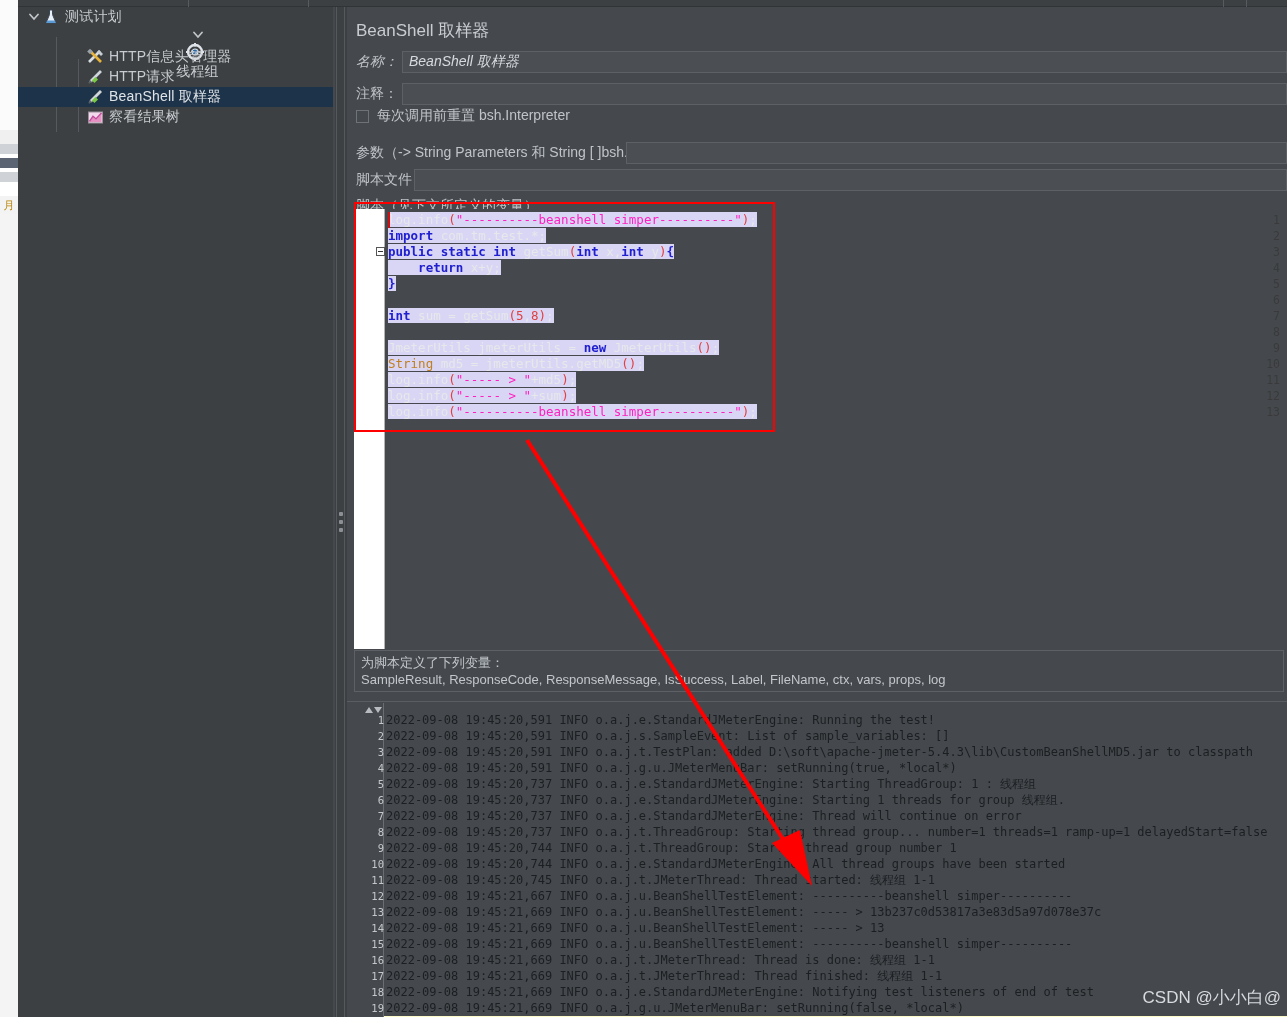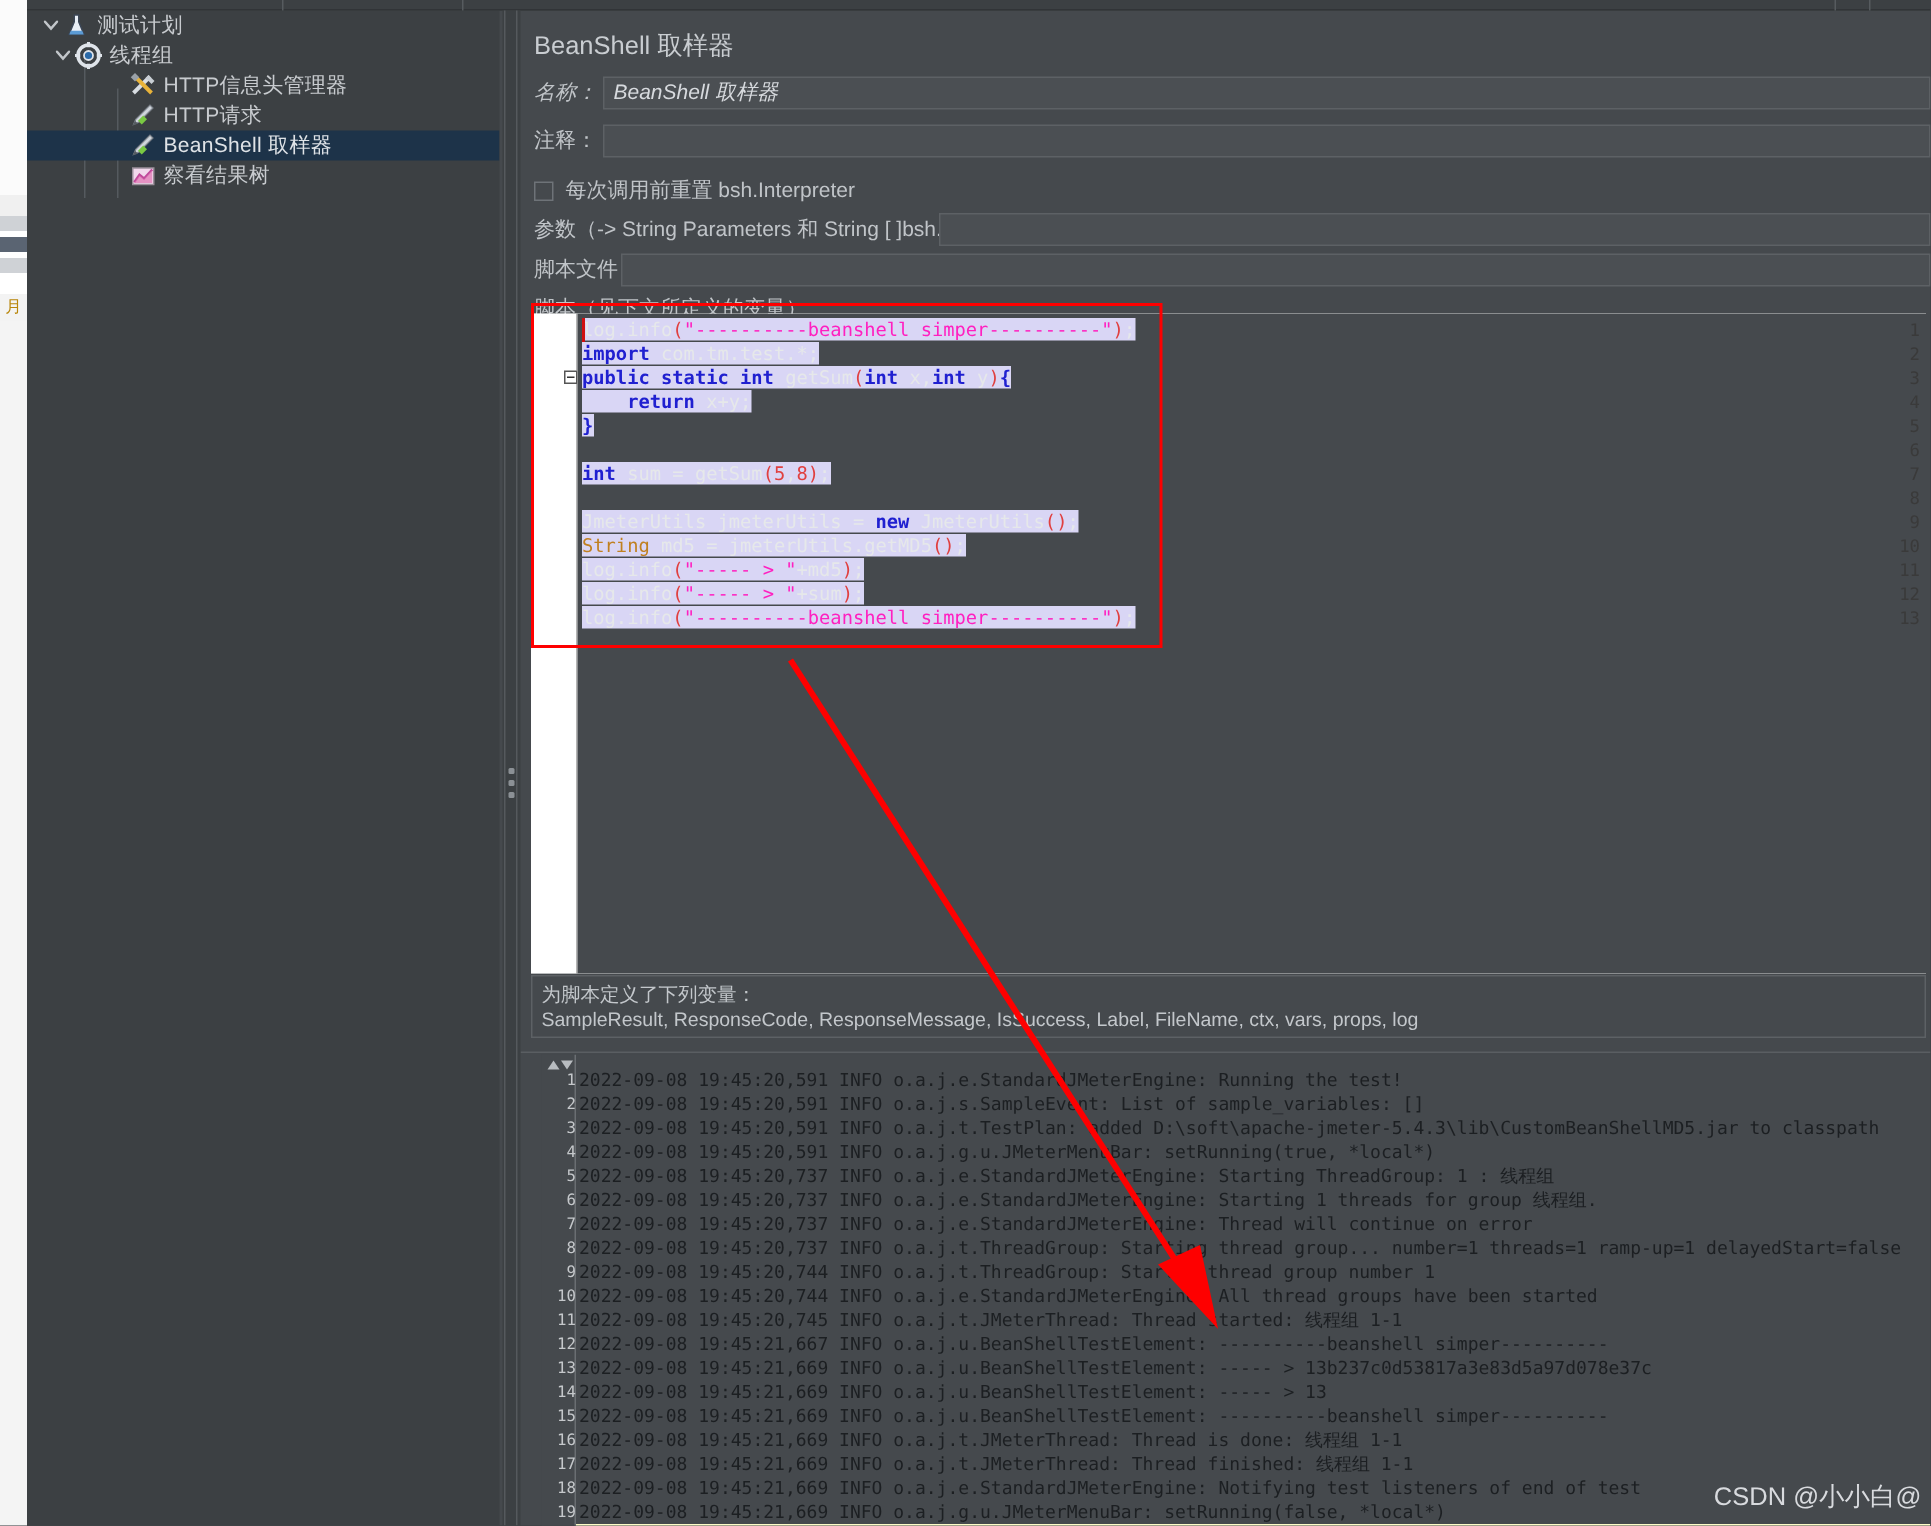--- a/index.html
+++ b/index.html
@@ -260,21 +260,21 @@
             <svg width="10" height="8" viewBox="0 0 10 8">
               <path d="M1 1.5 L5 6 L9 1.5" fill="none" stroke="#c2c6ca" stroke-width="1.7" stroke-linecap="round"></path>
             </svg>
           </span>
           <span class="tnode-icon"><svg width="18" height="18" viewBox="0 0 18 18">
               <path d="M7.5 2h3v4.5l3.5 8.5H4L7.5 6.5z" fill="#e8eef6" stroke="#3b4656" stroke-width="1"></path>
               <path d="M5.2 12.5h7.6l1 2.5H4.2z" fill="#5b9bd5"></path>
             </svg></span>
           <span class="tlabel">测试计划</span>
         </div>
-        <div class="tree-row" style="padding-left: 16px;">
+        <div class="tree-row" style="padding-left: 44px; flex-direction: column;">
           <span class="twisty">
             <svg width="10" height="8" viewBox="0 0 10 8">
               <path d="M1 1.5 L5 6 L9 1.5" fill="none" stroke="#c2c6ca" stroke-width="1.7" stroke-linecap="round"></path>
             </svg>
           </span>
           <span class="tnode-icon"><svg width="18" height="18" viewBox="0 0 18 18">
               <circle cx="9" cy="9" r="7" fill="none" stroke="#dfe4ea" stroke-width="2.4"></circle>
               <circle cx="9" cy="9" r="3" fill="#2b6aa8" stroke="#dfe4ea" stroke-width="1.2"></circle>
               <g fill="#dfe4ea">
                 <rect x="8" y="0" width="2" height="3.5"></rect>
@@ -343,21 +343,21 @@
     <div class="form-row" style="top:44px; width:931px;font-style:italic;">
       <div class="form-label" style="width:46px;">名称：</div>
       <div class="tf" style="width:885px;">BeanShell 取样器</div>
     </div>
 
     <div class="form-row" style="top:76px; width:931px;">
       <div class="form-label" style="width:46px;">注释：</div>
       <div class="tf" style="width:885px;"></div>
     </div>
 
-    <div class="form-row" style="top:111px;">
+    <div class="form-row" style="top:100px;">
       <div class="chk"></div>
       <div class="form-label" style="margin-left:8px;">每次调用前重置 bsh.Interpreter</div>
     </div>
 
     <div class="form-row" style="top:135px; width:931px;">
       <div class="form-label" style="width:270px;">参数（-&gt; String Parameters 和 String [ ]bsh.args）</div>
       <div class="tf" style="width:661px;"></div>
     </div>
 
     <div class="form-row" style="top:162px; width:931px;">

